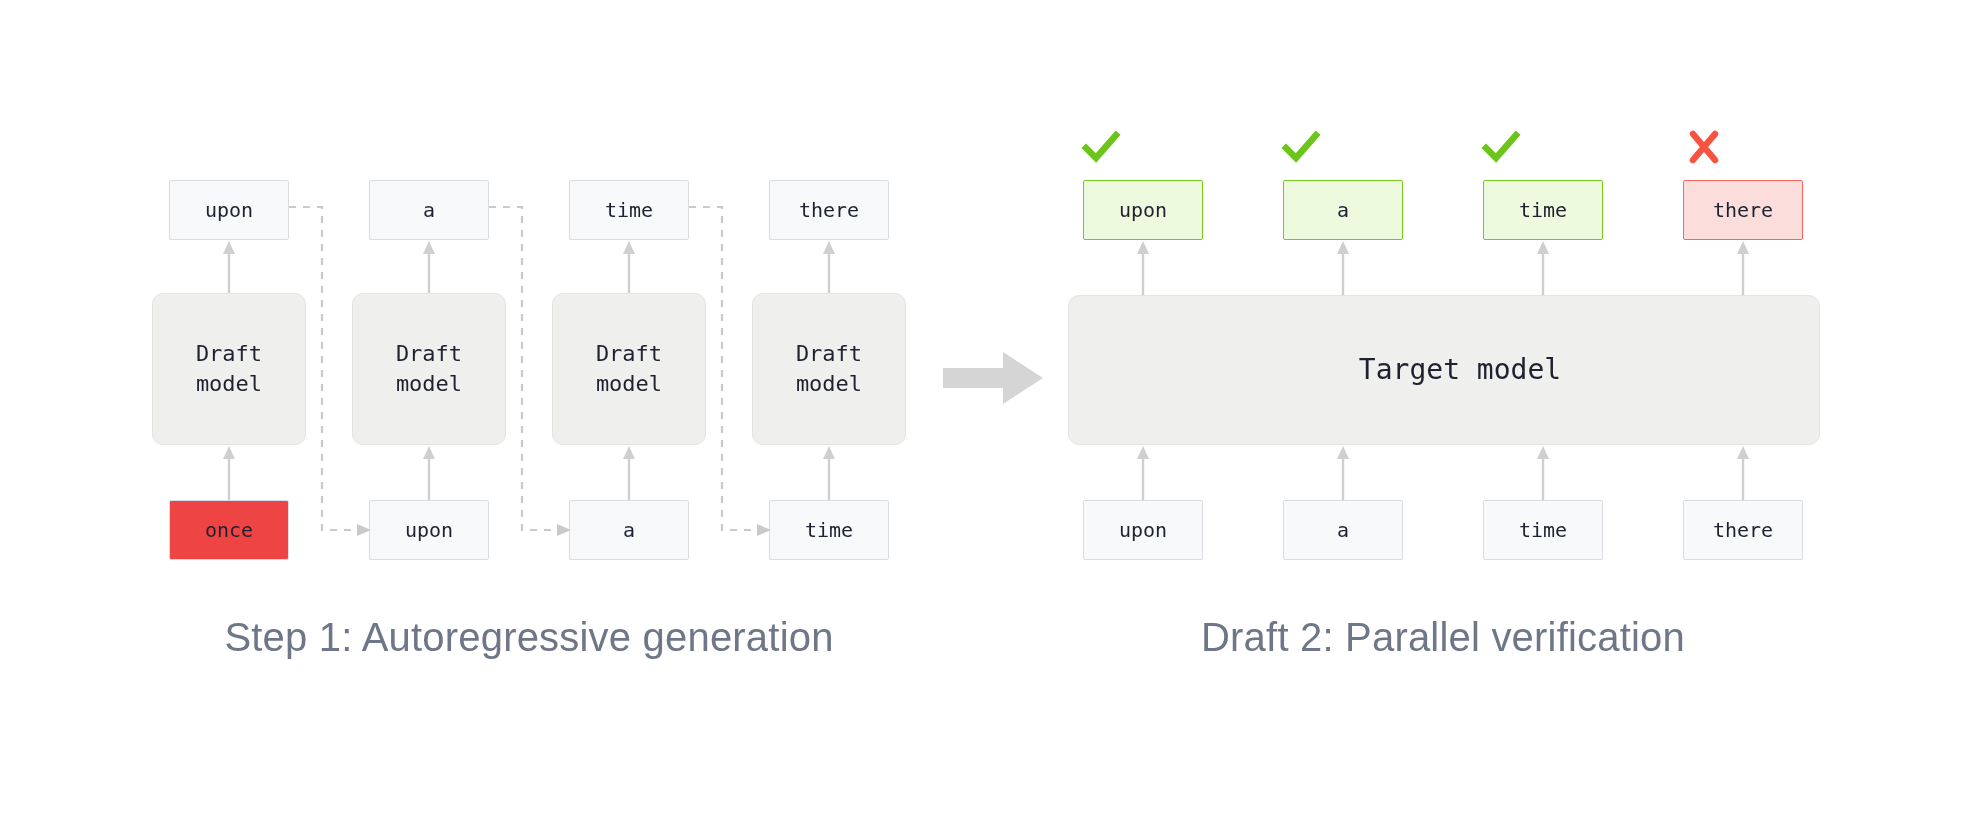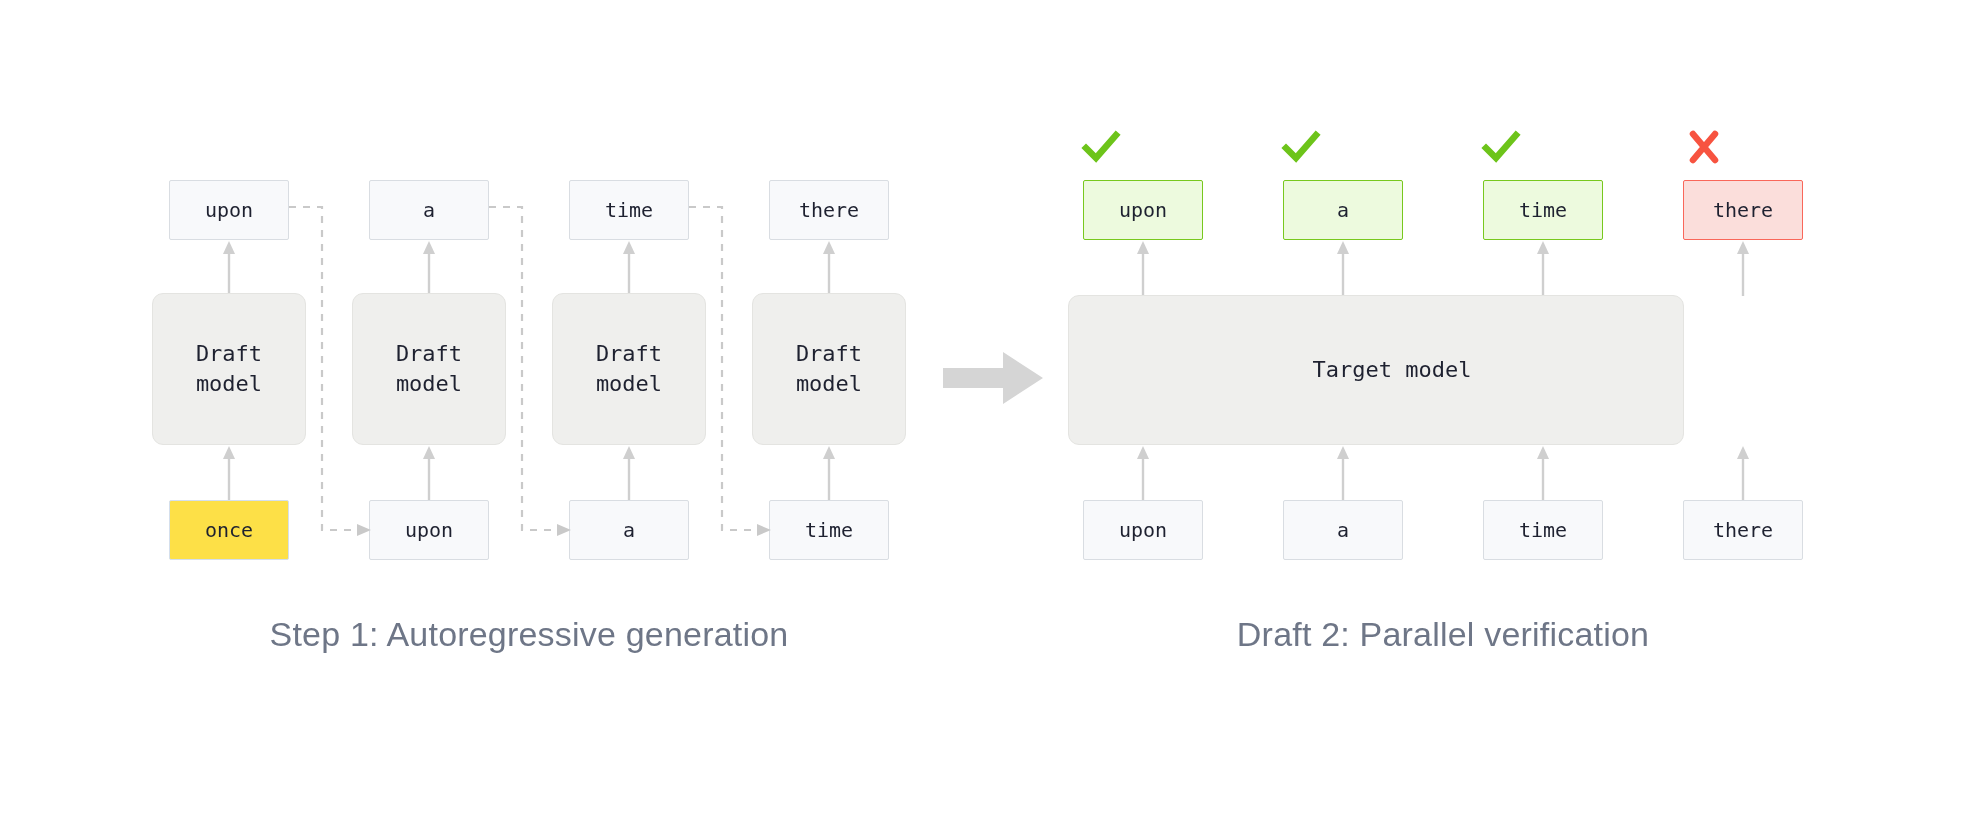--- a/index.html
+++ b/index.html
@@ -31,21 +31,21 @@
     justify-content: center;
     font-family: "DejaVu Sans Mono", monospace;
     font-size: 20px;
     letter-spacing: 0px;
     color: #1e2130;
     background: #f8f9fb;
     border: 1px solid #d9dde2;
     border-radius: 2px;
   }
   .token-box.seed {
-    background: #fde047;
+    background: #ef4444;
     border: 1px solid #d4dfed;
   }
   .token-box.accepted {
     background: #edfade;
     border: 1px solid #78c81e;
   }
   .token-box.rejected {
     background: #fbdedb;
     border: 1px solid #f9675a;
   }
@@ -59,39 +59,39 @@
     background: #efefed;
     border: 1px solid #e4e4e1;
     border-radius: 11px;
     font-family: "DejaVu Sans Mono", monospace;
     font-size: 22px;
     line-height: 1.35;
     color: #1e2130;
     text-align: center;
   }
   .draft-box { width: 154px; height: 152px; }
-  .target-box { width: 616px; height: 150px; font-size: 22px; padding-left: 32px; }
+  .target-box { width: 752px; height: 150px; font-size: 28px; padding-left: 32px; }
 
   
   .v-arrow { width: 14px; }
   .v-arrow svg { display: block; overflow: visible; }
 
   
   .dotted-conn svg { display: block; overflow: visible; }
 
   
   .step-arrow svg { display: block; }
 
   
   .mark svg { display: block; overflow: visible; }
 
   
   .caption {
     font-family: "Liberation Sans", sans-serif;
-    font-size: 34px;
+    font-size: 40px;
     color: #6e7687;
     white-space: nowrap;
     letter-spacing: 0.2px;
   }
 </style>
 </head>
 <body>
 
 <div id="canvas">
 

